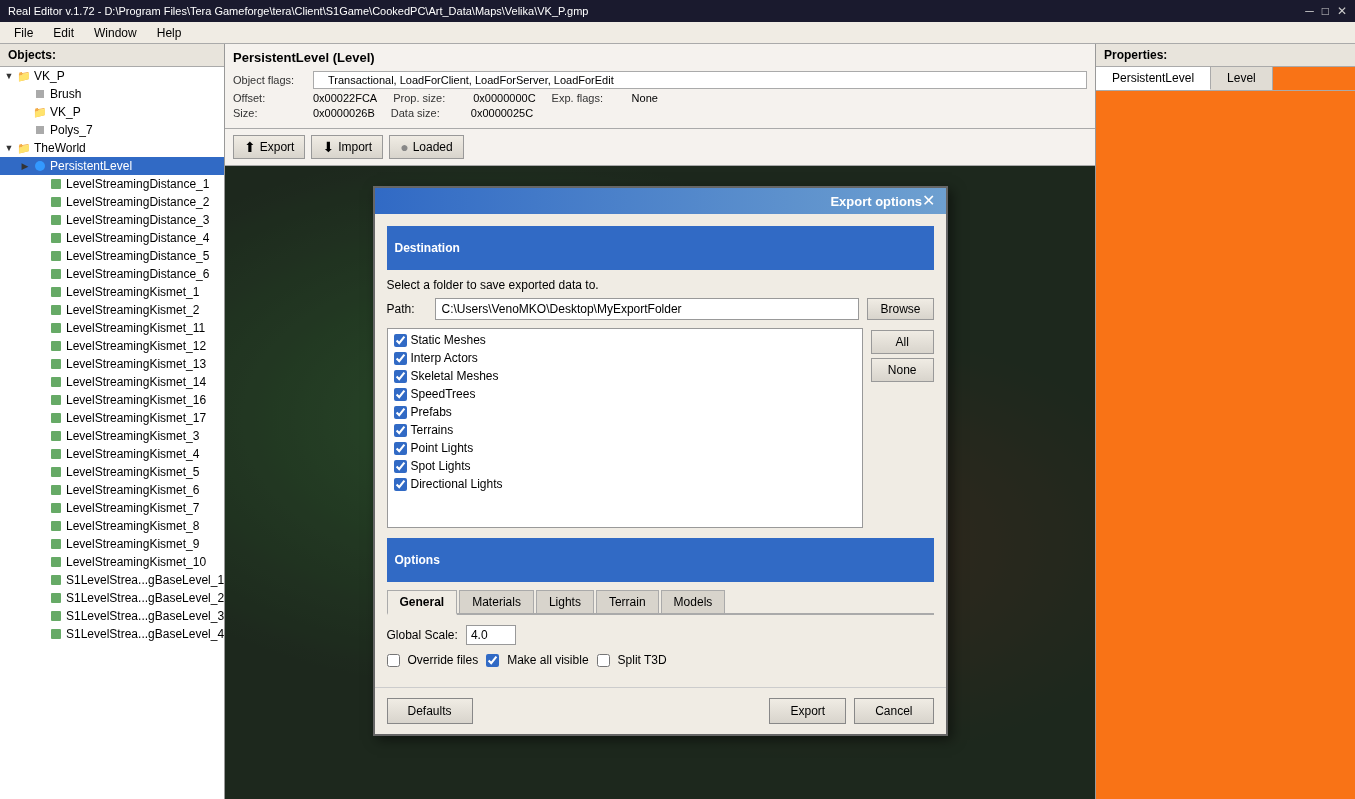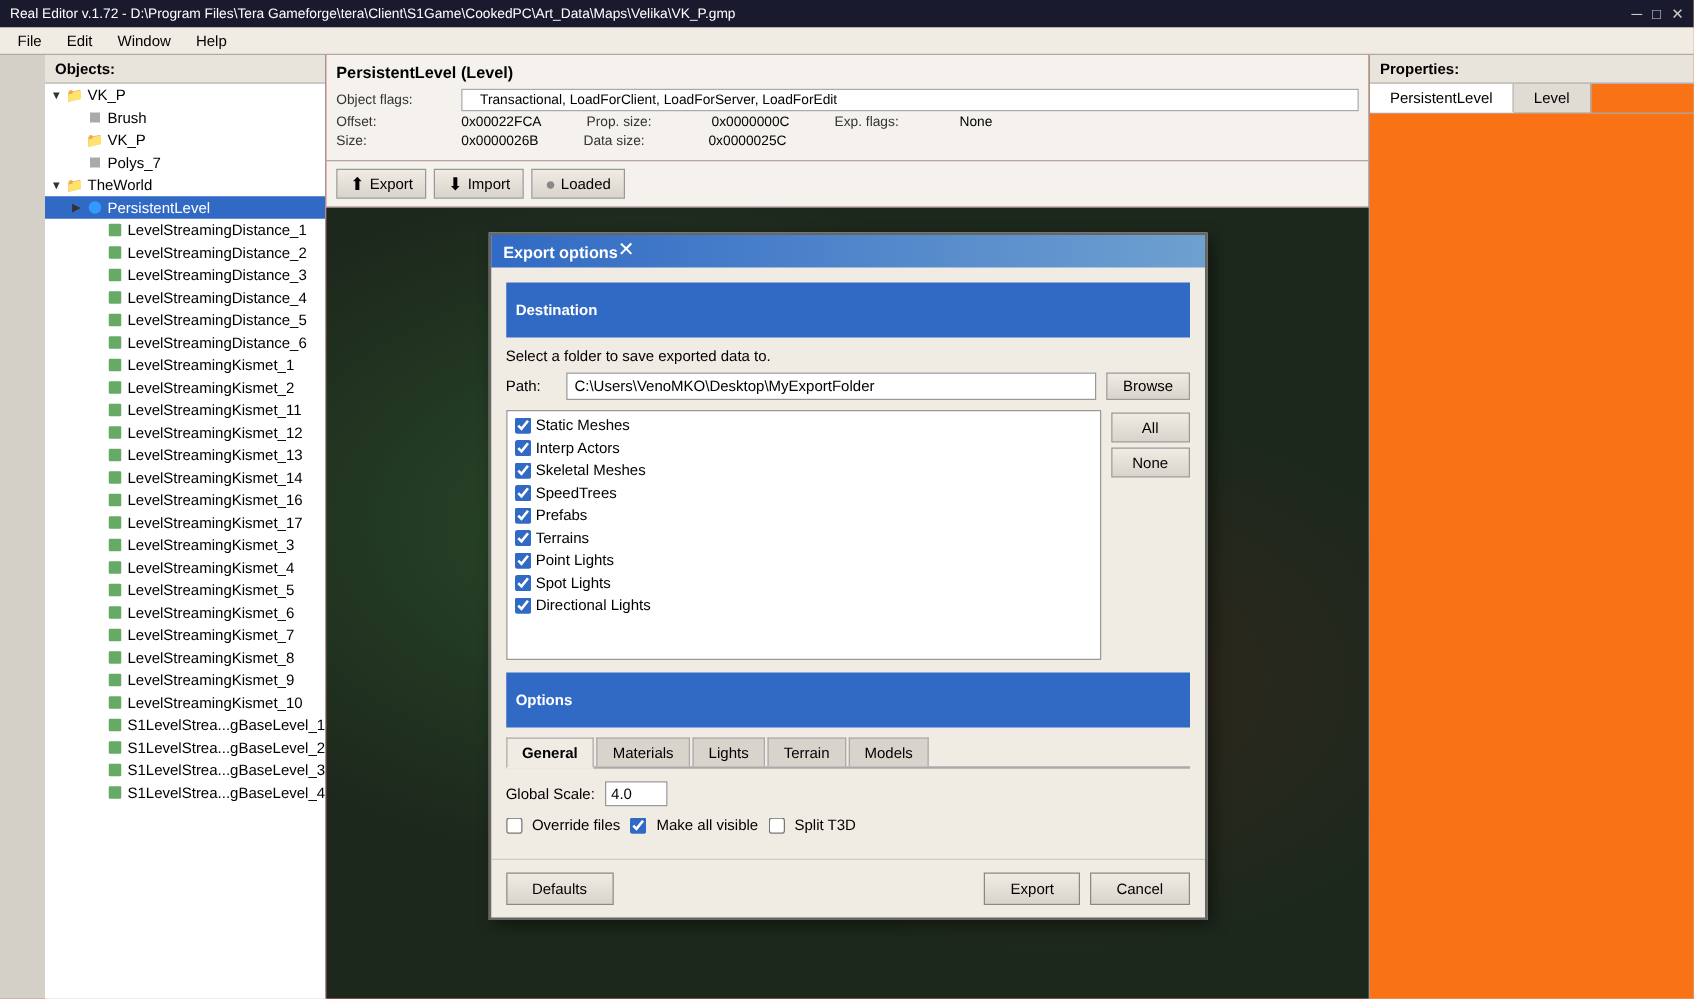--- a/index.html
+++ b/index.html
@@ -38,21 +38,20 @@
     .menu-item {
       padding: 2px 10px;
       cursor: pointer;
       font-size: 12px;
     }
 
     
     #main-layout {
       display: flex;
       height: calc(799px - 44px);
-      margin-left: 36px;
     }
 
     
     #left-panel {
       width: 225px;
       background: #ffffff;
       border-right: 1px solid #999;
       display: flex;
       flex-direction: column;
       overflow: hidden;
@@ -101,21 +100,21 @@
       flex-shrink: 0;
       margin-right: 2px;
     }
     .folder-icon { color: #ffcc00; font-size: 11px; }
 
     
     #center-area {
       flex: 1;
       display: flex;
       flex-direction: column;
-      background: #ef4444;
+      background: #6d28d9;
       overflow: hidden;
     }
 
     
     #right-panel {
       width: 260px;
       background: #f97316;
       border-left: 1px solid #999;
       display: flex;
       flex-direction: column;
@@ -148,21 +147,20 @@
     #object-info-title {
       font-weight: bold;
       font-size: 13px;
       margin-bottom: 6px;
     }
     .info-row {
       display: flex;
       align-items: center;
       margin-bottom: 3px;
       font-size: 11px;
-      gap: 20px;
     }
     .info-label { color: #333; min-width: 80px; }
     .info-value { color: #000; }
     .info-flags {
       background: #fff;
       border: 1px solid #aaa;
       padding: 2px 14px;
       flex: 1;
       font-size: 11px;
     }
@@ -223,21 +221,21 @@
       box-shadow: 4px 4px 12px rgba(0,0,0,0.5);
       width: 575px;
       font-size: 12px;
     }
     #dialog-title-bar {
       background: linear-gradient(to right, #316ac5, #6ea0d0);
       color: #fff;
       padding: 5px 10px;
       display: flex;
       align-items: center;
-      justify-content: flex-start;
+      justify-content: flex-end;
       font-size: 13px;
       font-weight: bold;
     }
     #dialog-close {
       background: none;
       border: none;
       color: #fff;
       cursor: pointer;
       font-size: 16px;
       line-height: 1;

